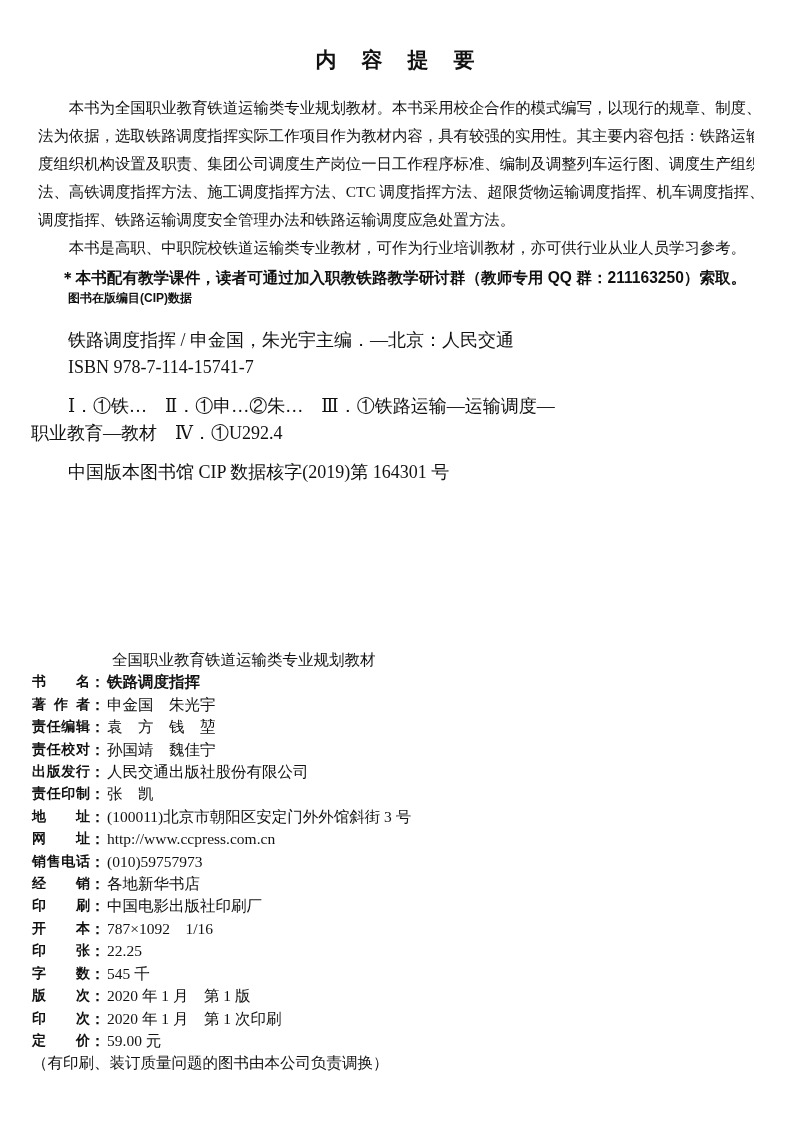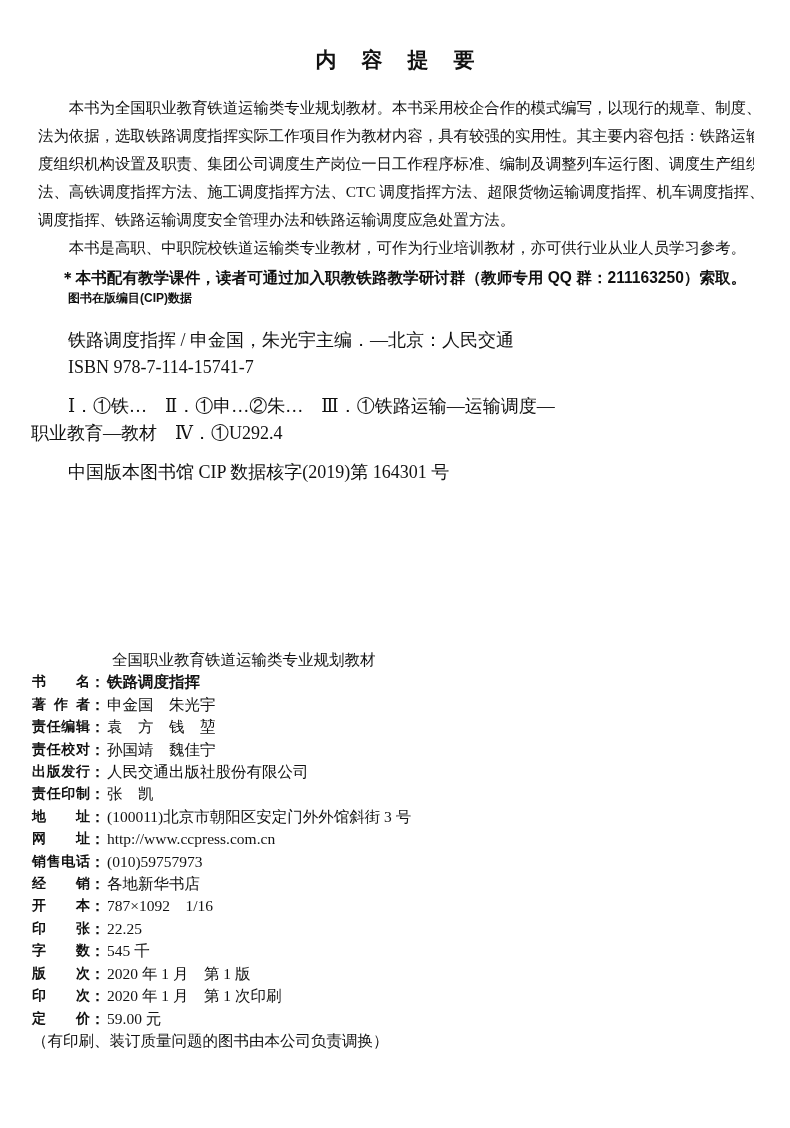--- a/index.html
+++ b/index.html
@@ -146,20 +146,21 @@
 
     <div class="colophon-row"><span class="lbl">地址</span><span class="colon">：</span><span class="val">(100011)北京市朝阳区安定门外外馆斜街 3 号</span></div>
 
     <div class="colophon-row"><span class="lbl">网址</span><span class="colon">：</span><span class="val">http://www.ccpress.com.cn</span></div>
 
     <div class="colophon-row"><span class="lbl">销售电话</span><span class="colon">：</span><span class="val">(010)59757973</span></div>
 
 
     <div class="colophon-row"><span class="lbl">经销</span><span class="colon">：</span><span class="val">各地新华书店</span></div>
 
+    <div class="colophon-row"><span class="lbl">印刷</span><span class="colon">：</span><span class="val">中国电影出版社印刷厂</span></div>
 
     <div class="colophon-row"><span class="lbl">开本</span><span class="colon">：</span><span class="val">787×1092　1/16</span></div>
 
     <div class="colophon-row"><span class="lbl">印张</span><span class="colon">：</span><span class="val">22.25</span></div>
 
     <div class="colophon-row"><span class="lbl">字数</span><span class="colon">：</span><span class="val">545 千</span></div>
 
     <div class="colophon-row"><span class="lbl">版次</span><span class="colon">：</span><span class="val">2020 年 1 月　第 1 版</span></div>
 
     <div class="colophon-row"><span class="lbl">印次</span><span class="colon">：</span><span class="val">2020 年 1 月　第 1 次印刷</span></div>

